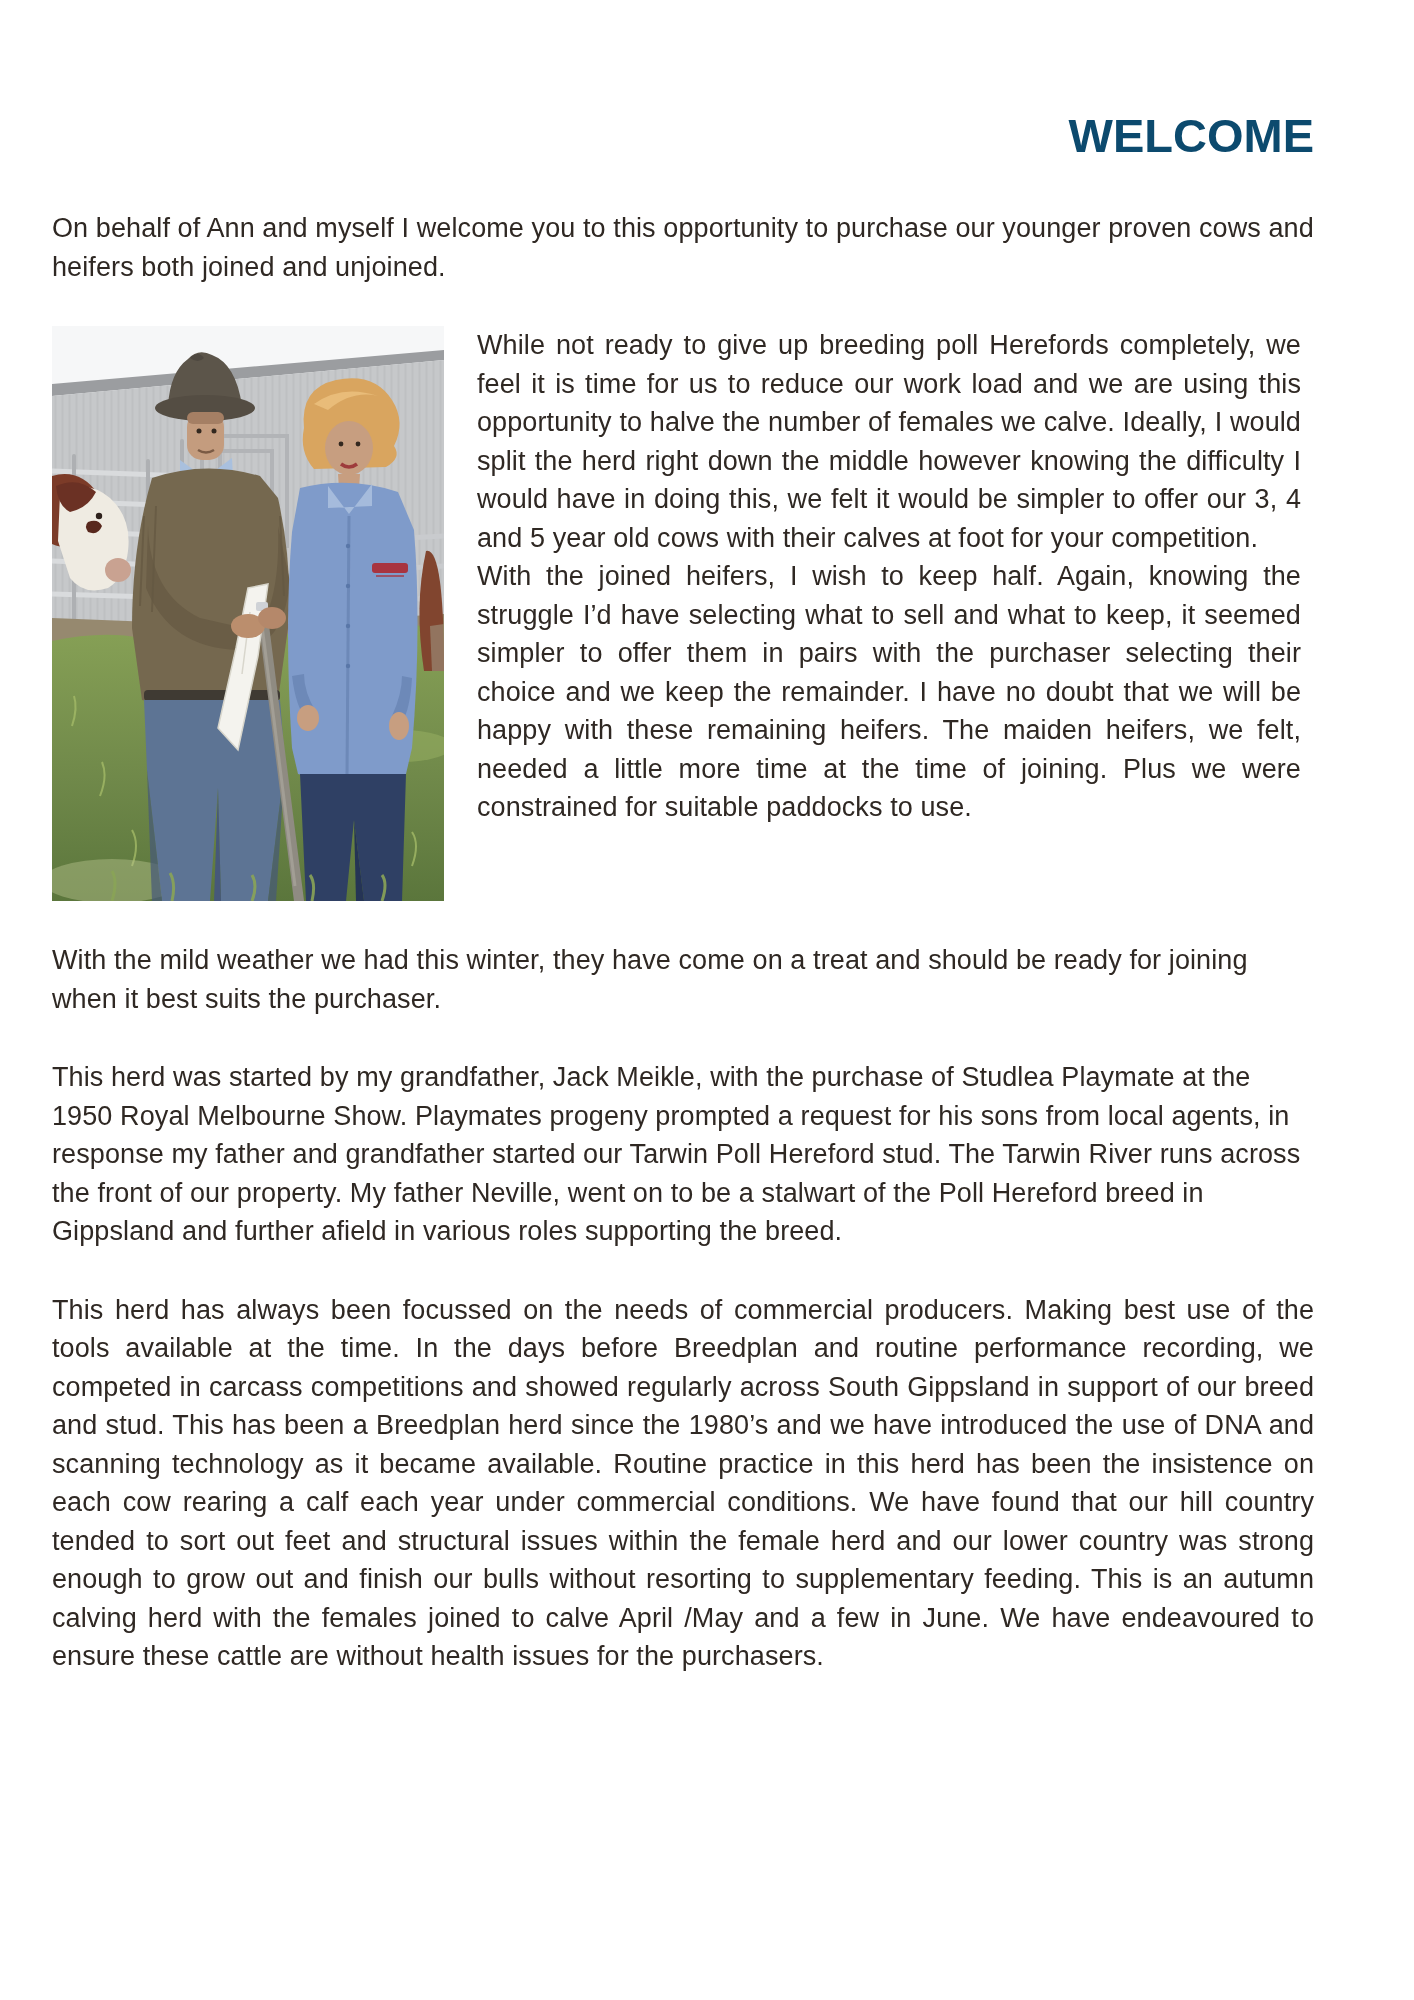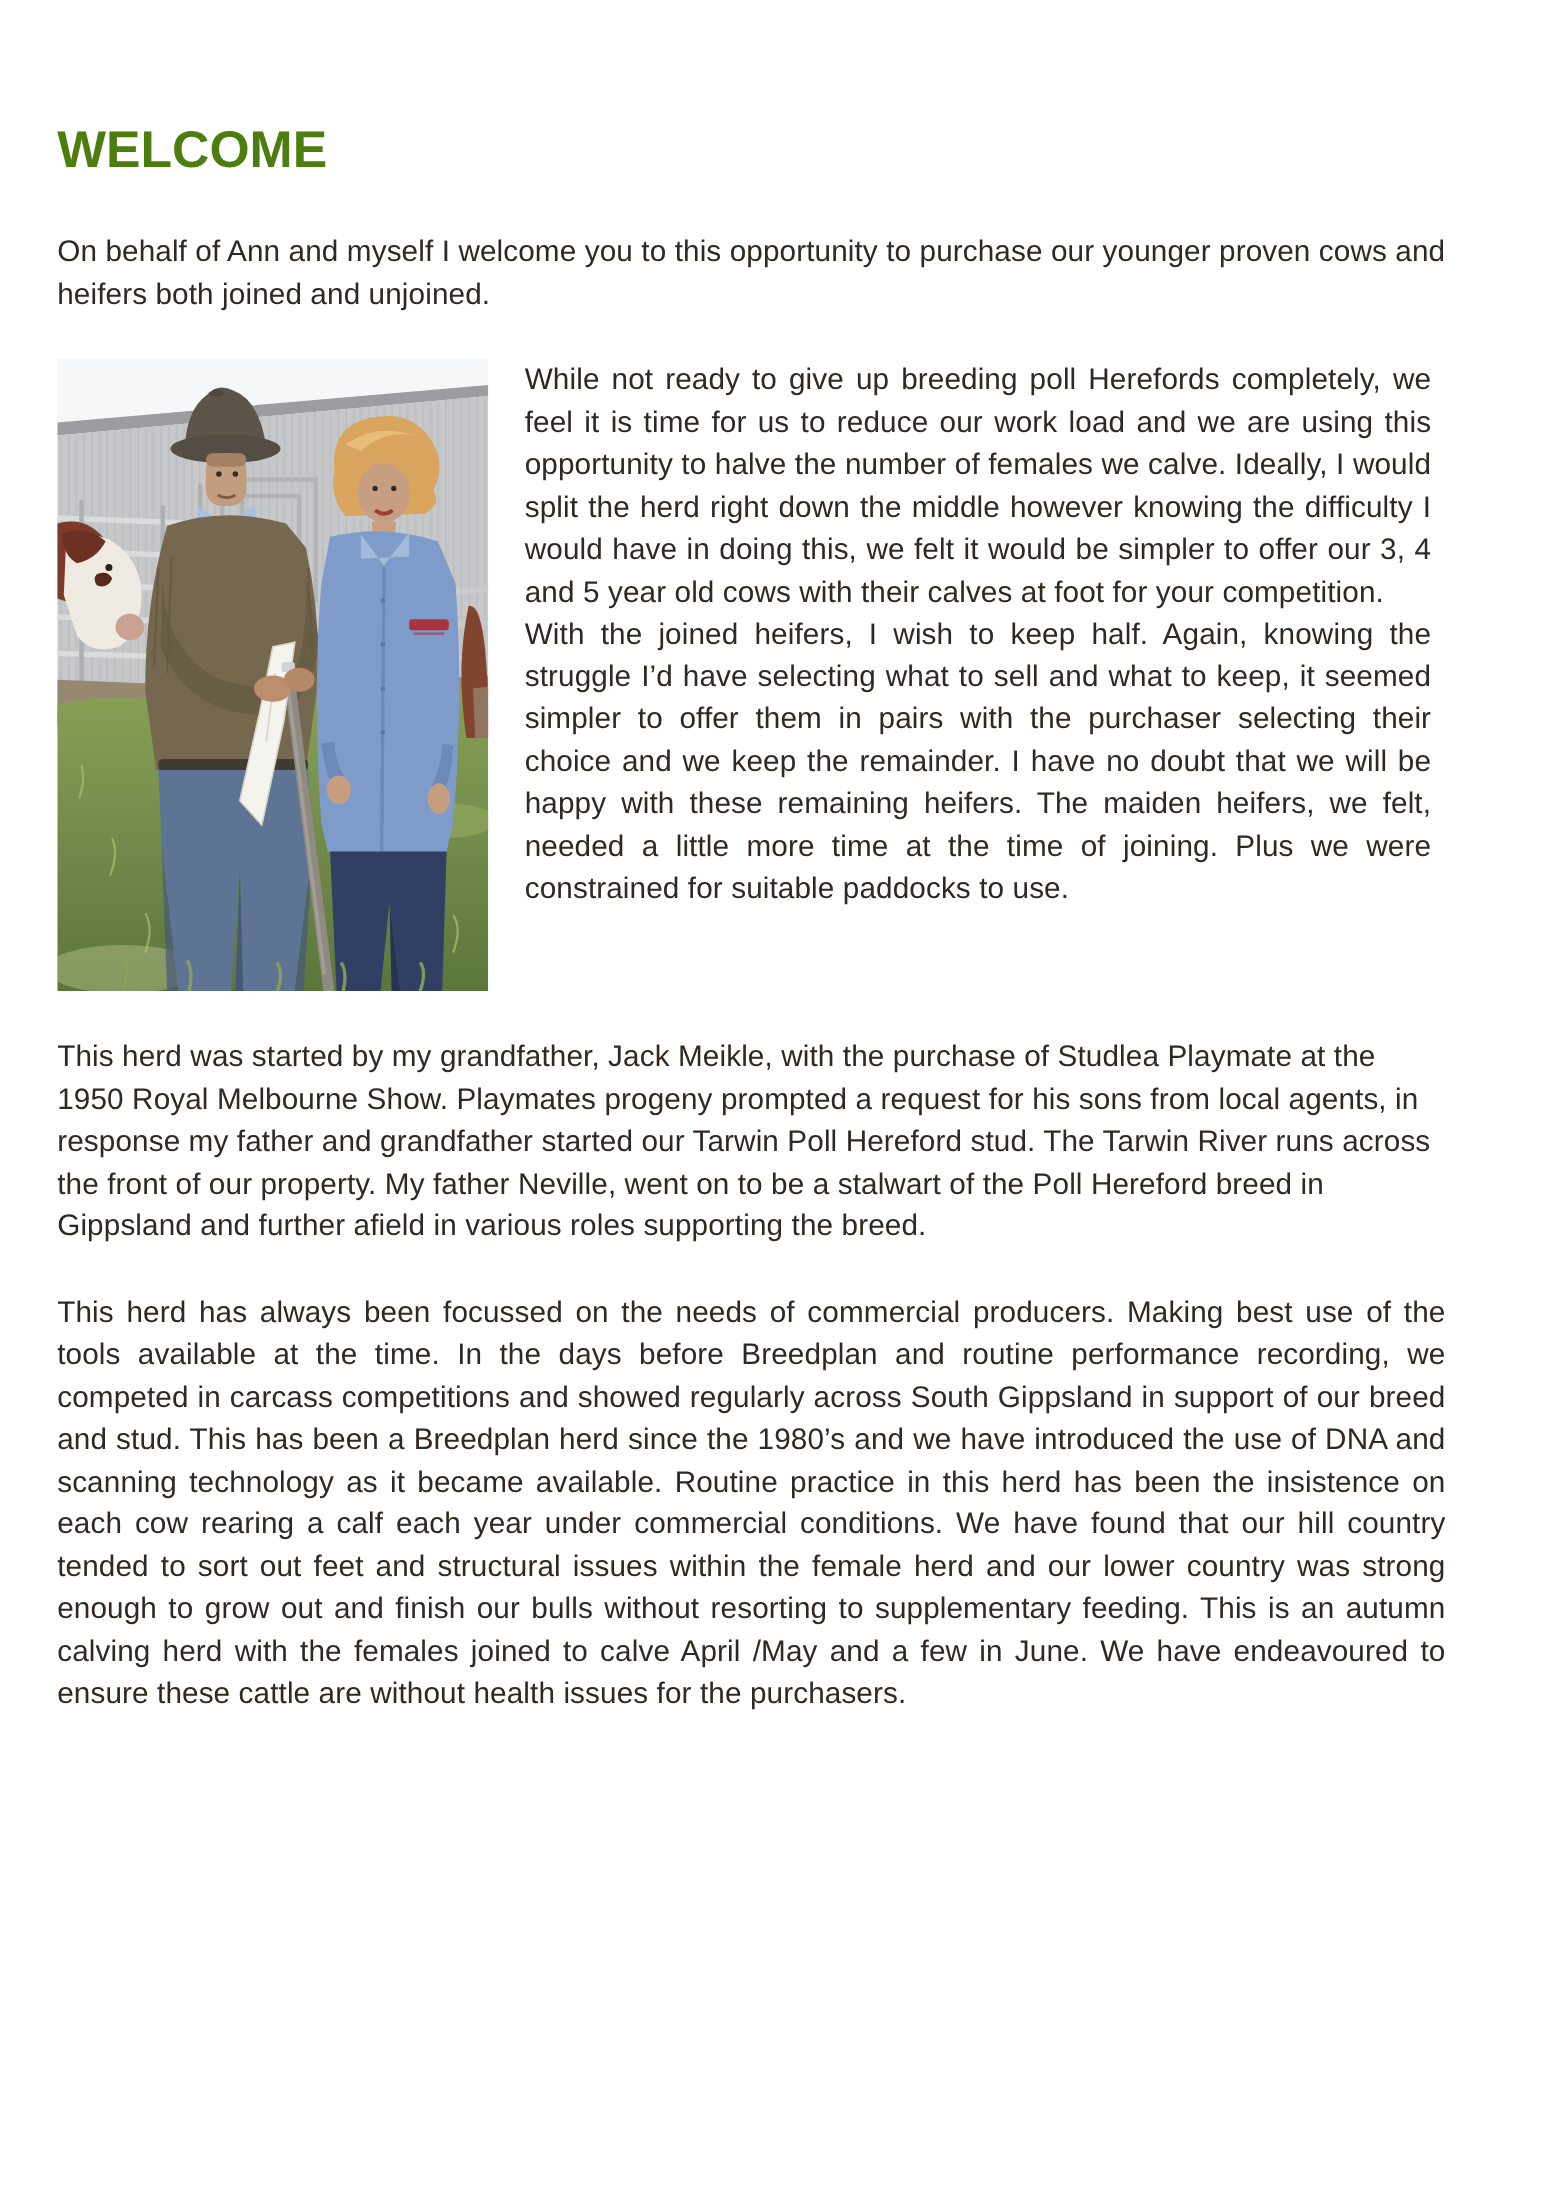--- a/index.html
+++ b/index.html
@@ -18,21 +18,22 @@
     box-sizing: border-box;
     width: 1414px;
     height: 2000px;
     padding: 108px 100px 0 52px;
   }
   h1.title {
     margin: 0 0 46px 0;
     font-size: 47px;
     font-weight: bold;
     letter-spacing: 0px;
-    color: #4d7c0f;
+    color: #0c4a6e;
+    text-align: right;
   }
   p.body-text {
     margin: 0 0 40px 0;
     font-size: 27px;
     line-height: 38.5px;
     letter-spacing: 0.1px;
   }
   p.justified { text-align: justify; }
   .photo-row {
     display: flex;
@@ -222,20 +223,21 @@
         </g>
       </svg>
     </div>
 
     <div class="photo-text">
       <p class="body-text justified">While not ready to give up breeding poll Herefords completely, we feel it is time for us to reduce our work load and we are using this opportunity to halve the number of females we calve. Ideally, I would split the herd right down the middle however knowing the difficulty I would have in doing this, we felt it would be simpler to offer our 3, 4 and 5 year old cows with their calves at foot for your competition.</p>
       <p class="body-text justified">With the joined heifers, I wish to keep half. Again, knowing the struggle I’d have selecting what to sell and what to keep, it seemed simpler to offer them in pairs with the purchaser selecting their choice and we keep the remainder. I have no doubt that we will be happy with these remaining heifers. The maiden heifers, we felt, needed a little more time at the time of joining. Plus we were constrained for suitable paddocks to use.</p>
     </div>
   </div>
 
+  <p class="body-text">With the mild weather we had this winter, they have come on a treat and should be ready for joining when it best suits the purchaser.</p>
 
   <p class="body-text">This herd was started by my grandfather, Jack Meikle, with the purchase of Studlea Playmate at the 1950 Royal Melbourne Show. Playmates progeny prompted a request for his sons from local agents, in response my father and grandfather started our Tarwin Poll Hereford stud. The Tarwin River runs across the front of our property. My father Neville, went on to be a stalwart of the Poll Hereford breed in Gippsland and further afield in various roles supporting the breed.</p>
 
   <p class="body-text justified">This herd has always been focussed on the needs of commercial producers. Making best use of the tools available at the time. In the days before Breedplan and routine performance recording, we competed in carcass competitions and showed regularly across South Gippsland in support of our breed and stud. This has been a Breedplan herd since the 1980’s and we have introduced the use of DNA and scanning technology as it became available. Routine practice in this herd has been the insistence on each cow rearing a calf each year under commercial conditions. We have found that our hill country tended to sort out feet and structural issues within the female herd and our lower country was strong enough to grow out and finish our bulls without resorting to supplementary feeding. This is an autumn calving herd with the females joined to calve April /May and a few in June. We have endeavoured to ensure these cattle are without health issues for the purchasers.</p>
 
 
 
 </div>
 
 </body></html>

